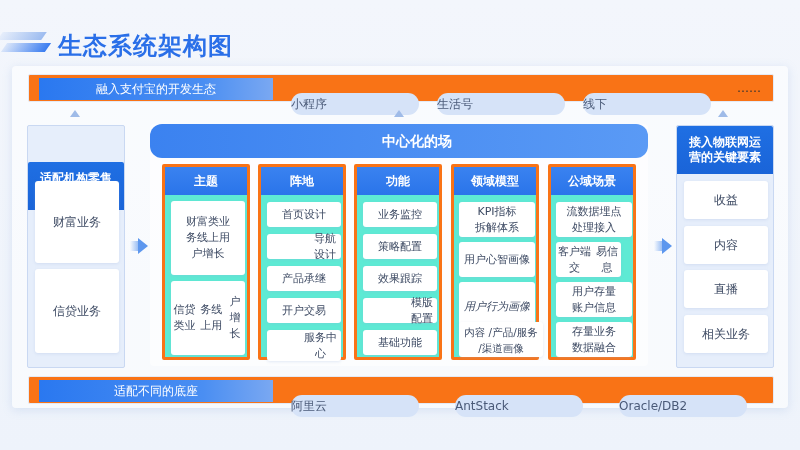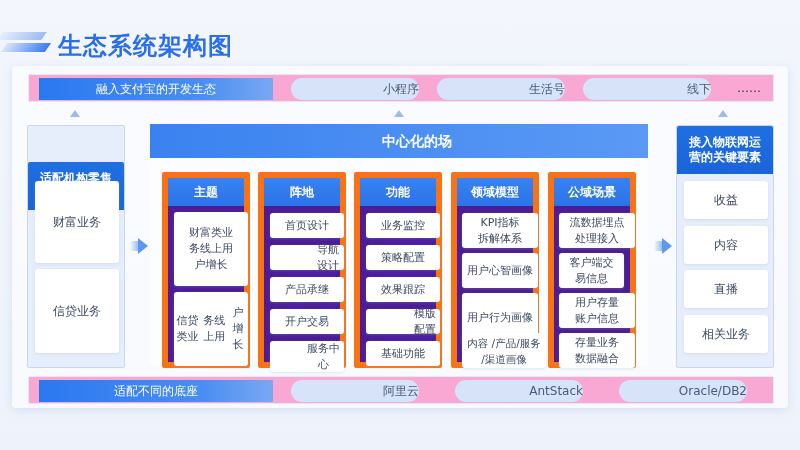--- a/index.html
+++ b/index.html
@@ -18,32 +18,32 @@
     font-size: 24px; font-weight: bold; color: #2a6fe8; letter-spacing: 1px;
   }
   .panel {
     position: absolute; left: 12px; top: 66px; width: 776px; height: 342px;
     background: rgba(255,255,255,0.55);
     border-radius: 4px;
     box-shadow: 0 2px 10px rgba(140,170,220,0.25);
   }
   .band {
     position: absolute; left: 28px; width: 746px; height: 28px;
-    background: #f9a8d4; border: 1px solid #e3eaf6; border-radius: 2px; padding-left: 32px;
+    background: #f97316; border: 1px solid #e3eaf6; border-radius: 2px; padding-left: 32px;
   }
   .band.top { top: 74px; }
   .band.bottom { top: 376px; }
   .band-label {
     position: absolute; left: 10px; top: 3px; width: 234px; height: 22px;
     background: linear-gradient(90deg, #2a78f0 0%, #4a8ef2 70%, #7aa8f2 100%);
     color: #fff; font-size: 12px; text-align: center; line-height: 22px;
   }
   .pill {
-    position: absolute; top: 3px; height: 22px; width: 128px; border-radius: 11px;
-    background: #d6e3f8; color: #4a5a78; font-size: 12px; text-align: right; line-height: 22px;
+    position: absolute; top: 18px; height: 22px; width: 128px; border-radius: 11px;
+    background: #d6e3f8; color: #4a5a78; font-size: 12px; text-align: left; line-height: 22px;
   }
   .ellipsis { position: absolute; top: 3px; height: 22px; line-height: 20px; font-size: 12px; color: #333; }
   .up-arrow { position: absolute; width: 0; height: 0; border-left: 5px solid transparent; border-right: 5px solid transparent; border-bottom: 7px solid #9fbbe8; }
   .col-box {
     position: absolute; background: #e6eefb; border: 1px solid #c9d8f2; border-radius: 2px;
   }
   .col-head {
     position: absolute; left: 0; top: 0; width: 100%;
     background: linear-gradient(180deg, #1f6fe3, #1a64d8);
     color: #fff; font-size: 12px; font-weight: bold; text-align: center;
@@ -56,26 +56,26 @@
     display: flex; align-items: center; justify-content: center; text-align: center;
     font-size: 11px; color: #3d4a63; line-height: 16px;
   }
   .center-box {
     position: absolute; left: 150px; top: 124px; width: 498px; height: 242px;
     background: rgba(255,255,255,0.6); border-radius: 4px;
   }
   .center-head {
     position: absolute; left: 150px; top: 124px; width: 498px; height: 34px;
     background: linear-gradient(90deg, #3b82f0, #5a9af5);
-    border-radius: 0; color: #fff; font-size: 14px; font-weight: bold;
+    border-radius: 12px; color: #fff; font-size: 14px; font-weight: bold;
     text-align: center; line-height: 34px; padding-left: 36px;
   }
   .sub-col {
-    position: absolute; top: 172px; width: 88px; height: 196px;
-    background: #4c1d95; border: 6px solid #f97316; border-radius: 2px;
+    position: absolute; top: 164px; width: 88px; height: 196px;
+    background: #5eead4; border: 3px solid #f97316; border-radius: 2px;
   }
   .sub-head {
     position: absolute; left: 0; top: 0; width: 100%; height: 28px;
     background: linear-gradient(180deg, #3a82f0, #2a74ea);
     color: #fff; font-size: 12px; font-weight: bold; text-align: center; line-height: 28px;
   }
   .right-arrow { position: absolute; width: 0; height: 0; border-top: 8px solid transparent; border-bottom: 8px solid transparent; border-left: 10px solid #5d97ee; }
   .right-arrow::before { content:""; position:absolute; left:-18px; top:-5px; width:8px; height:10px; background: linear-gradient(90deg, rgba(93,151,238,0), rgba(93,151,238,0.6)); }
 </style>
 </head>
@@ -148,34 +148,34 @@
   <div class="card" style="left:6px; top:163px; width:74px; height:25px;">基础功能</div>
 </div>
 
 <div class="sub-col" style="left:451px;">
   <div class="sub-head">领域模型</div>
   <div class="card" style="left:5px; top:35px; width:76px; height:35px; flex-direction:column;">
     <span>KPI指标</span>
     <span>拆解体系</span>
   </div>
   <div class="card" style="left:5px; top:75px; width:76px; height:35px;">用户心智画像</div>
-  <div class="card" style="left:5px; top:115px; width:76px; height:50px;">用户行为画像</div>
+  <div class="card" style="left:5px; top:115px; width:76px; height:50px;font-style:italic;">用户行为画像</div>
   <div class="card" style="left:5px; top:155px; width:84px; height:35px; flex-direction:column; font-size:10.5px;">
     <span>内容 /产品/服务</span>
     <span>/渠道画像</span>
   </div>
 </div>
 
 <div class="sub-col" style="left:548px;">
   <div class="sub-head">公域场景</div>
   <div class="card" style="left:5px; top:35px; width:76px; height:35px; flex-direction:column;">
     <span>流数据埋点</span>
     <span>处理接入</span>
   </div>
-  <div class="card" style="left:5px; top:75px; width:65px; height:35px; flex-direction:column;">
+  <div class="card" style="left:5px; top:75px; width:65px; height:35px; flex-direction:row;">
     <span>客户端交</span>
     <span>易信息</span>
   </div>
   <div class="card" style="left:5px; top:115px; width:76px; height:35px; flex-direction:column;">
     <span>用户存量</span>
     <span>账户信息</span>
   </div>
   <div class="card" style="left:5px; top:155px; width:76px; height:35px; flex-direction:column;text-align:center;">
     <span>存量业务</span>
     <span>数据融合</span>

